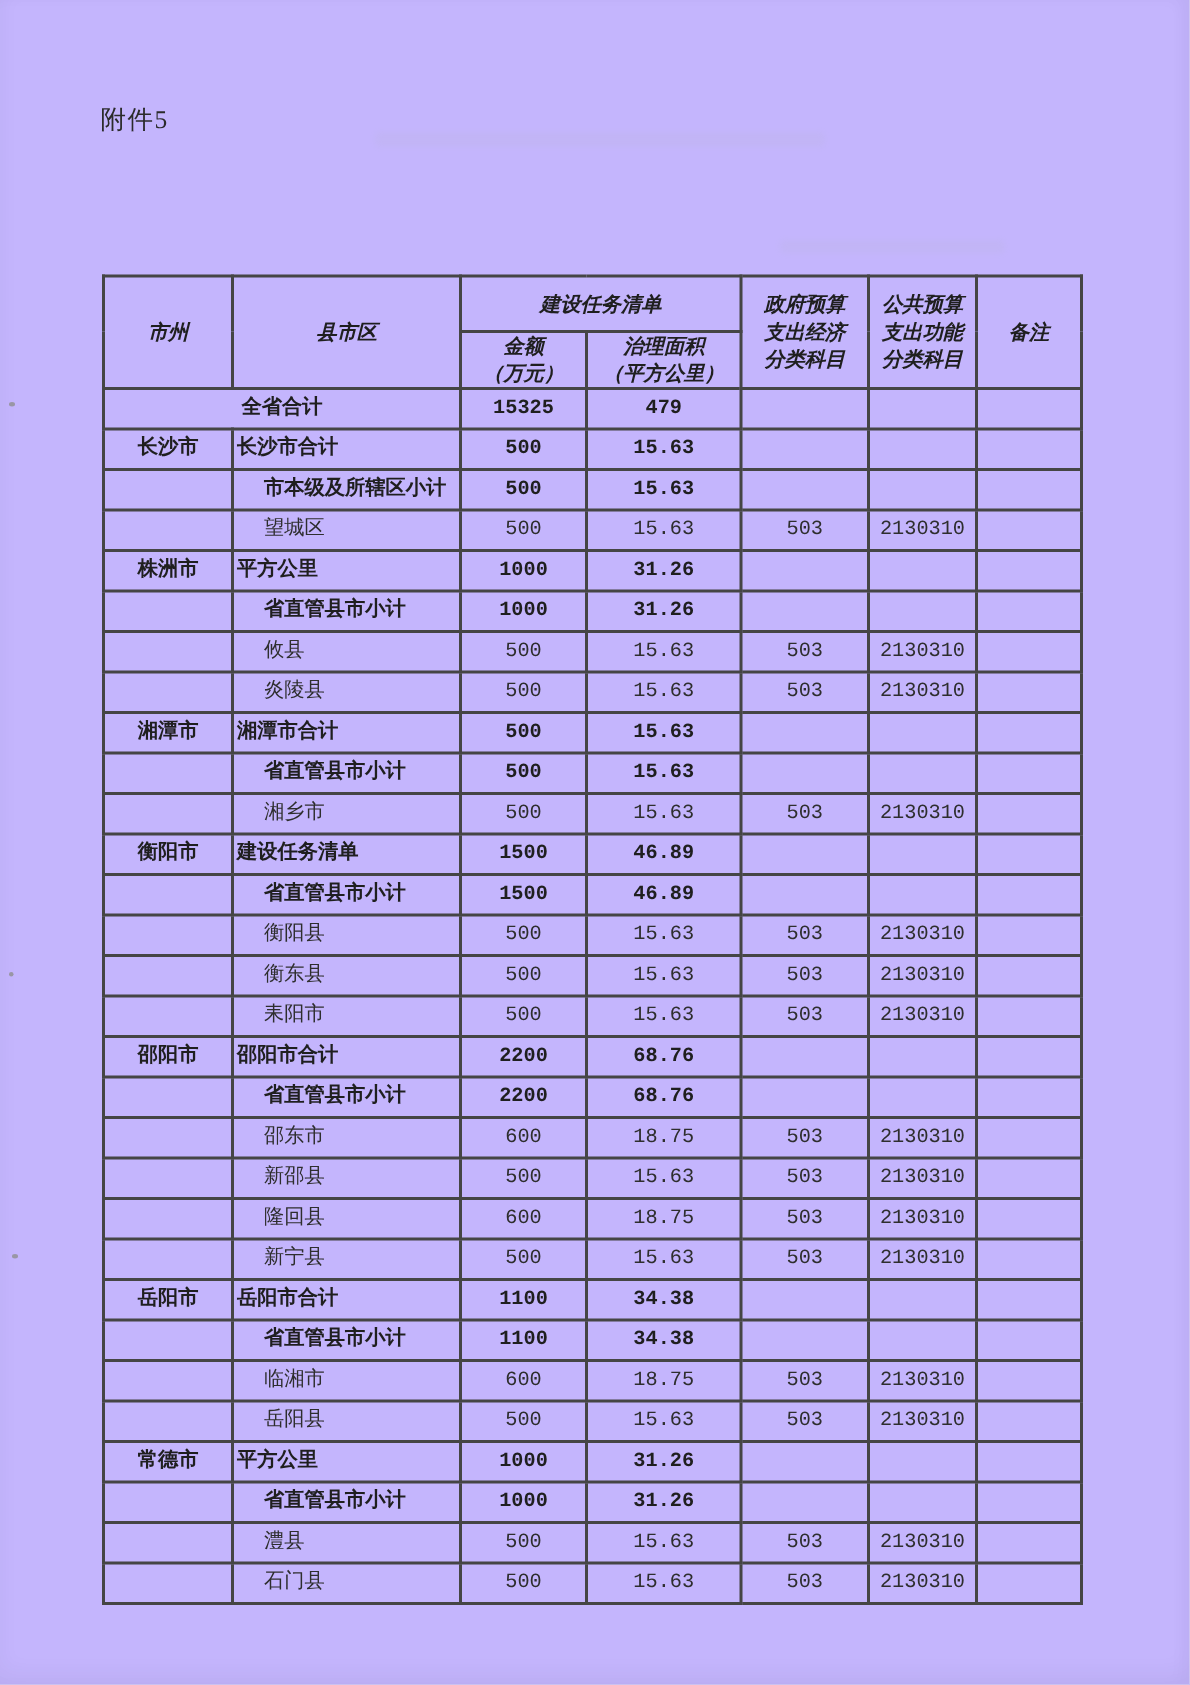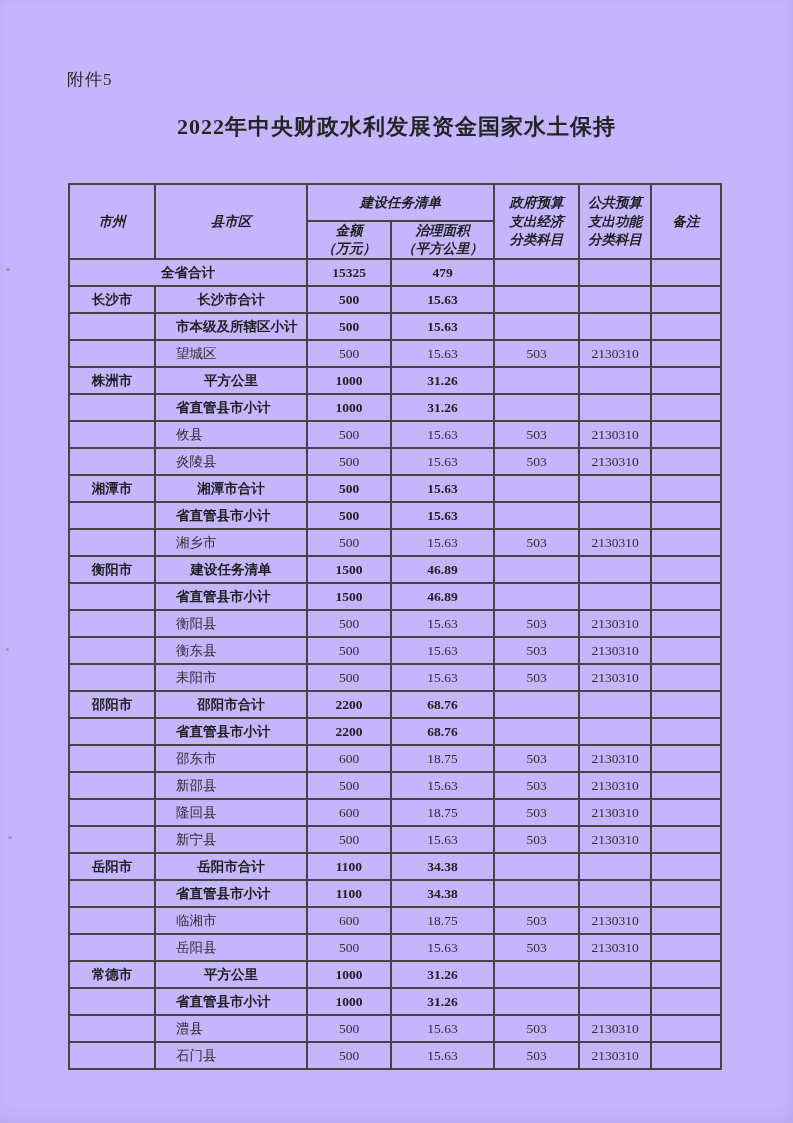--- a/index.html
+++ b/index.html
@@ -51,28 +51,28 @@
     color: #1f1f1f;
     text-align: center;
     vertical-align: middle;
     padding: 0 2px;
     overflow: hidden;
   }
   .alloc thead tr:first-child { height: 37px; }
   .alloc thead tr:last-child { height: 38px; }
   .alloc th { font-weight: bold; font-style: italic; }
   .multiline { white-space: pre-line; line-height: 1.35; }
-  .alloc tbody tr { height: 27px; }
+  .alloc tbody tr { height: 27px; font-family: Liberation Mono, monospace; }
   .alloc tbody td { line-height: 1.1; }
   
   .row-province-total td, .row-city-total td, .row-subtotal td { font-weight: bold; }
   
   .c-merged { text-align: center; }
   .c-city { text-align: center; }
-  .row-city-total .c-county { text-align: center; }
+  .row-city-total .c-county { text-align: left; }
   .row-subtotal .c-county, .row-county .c-county { text-align: left; padding-left: 20px; }
   .row-county td { font-weight: normal; color: #2e2e2e; }
   
   .speck {
     position: absolute;
     background: #8f8f8f;
     border-radius: 50%;
     opacity: 0.8;
   }
   .speck.s1 { left: 6px; top: 268px; width: 4px; height: 3px; }
@@ -94,21 +94,21 @@
 <div class="page">
   <div class="ghost g1"></div>
   <div class="ghost g2"></div>
   <div class="speck s1"></div>
   <div class="speck s2"></div>
   <div class="speck s3"></div>
 
   <div class="attachment">附件5</div>
 
   <div class="doc-title">
-    <span>2022年中央财政水利发展资金国家水土保持</span><br>
+    <br>
   </div>
 
   <table class="alloc">
     <colgroup>
       <col style="width:86px">
       <col style="width:152px">
       <col style="width:84px">
       <col style="width:103px">
       <col style="width:85px">
       <col style="width:72px">

